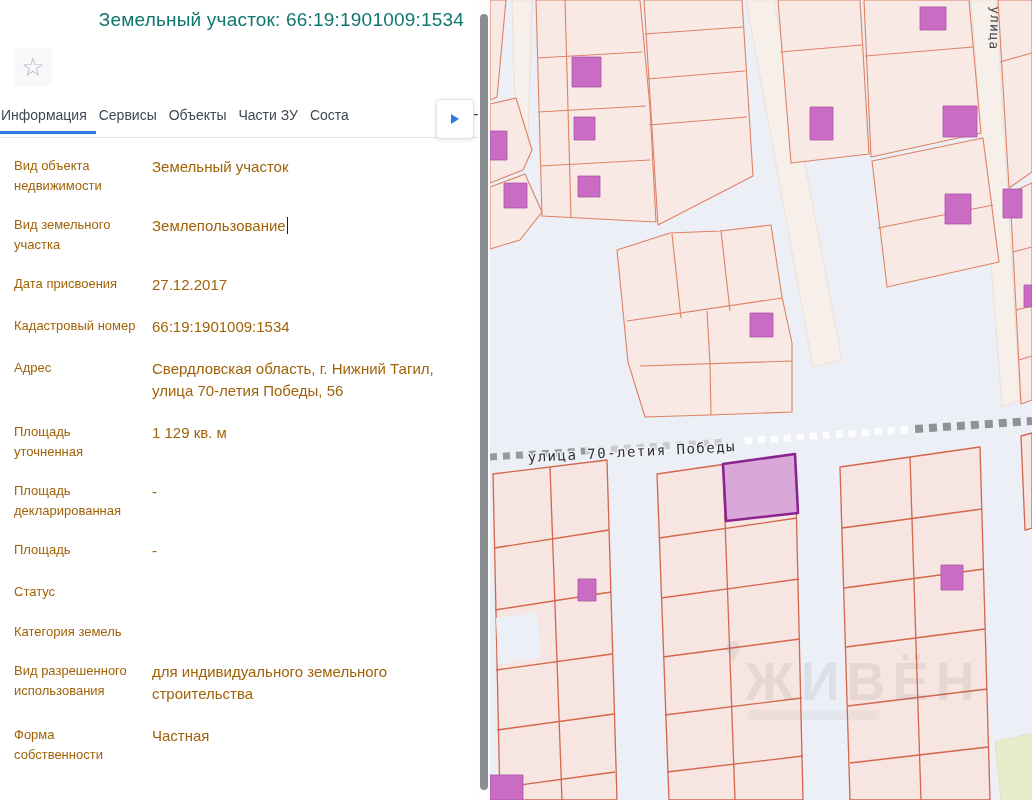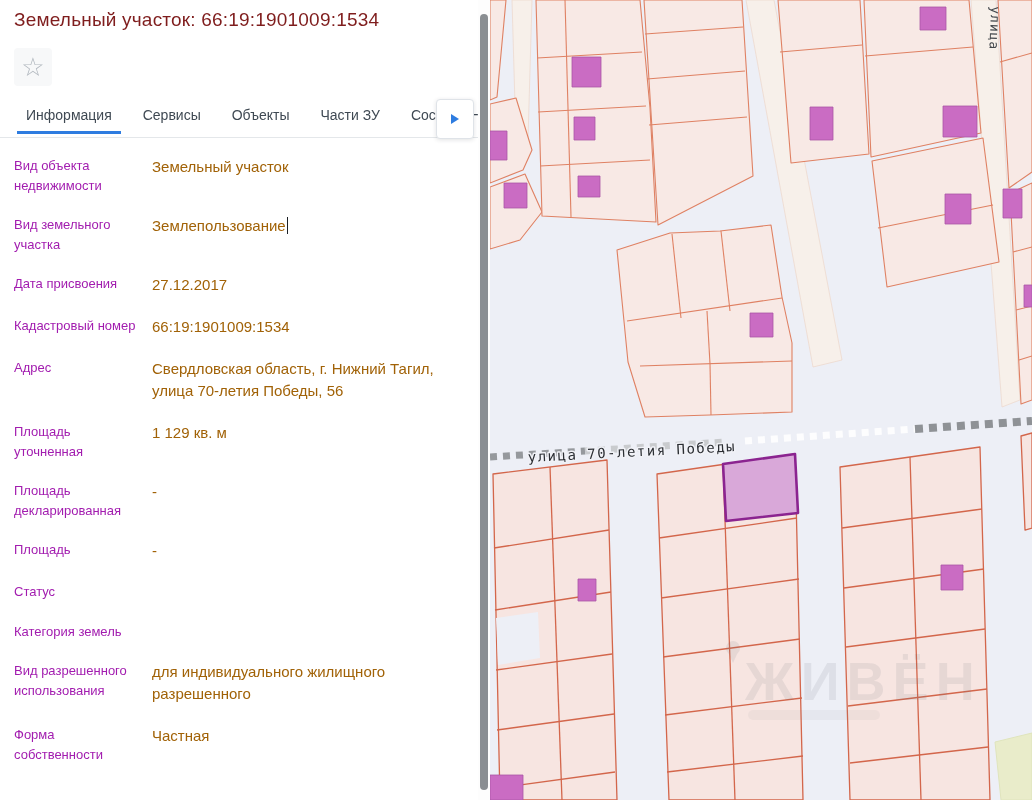--- a/index.html
+++ b/index.html
@@ -1,38 +1,38 @@
 <!DOCTYPE html>
 <html><head>
 <meta charset="utf-8">
 <style>
   html,body{margin:0;padding:0;background:#fff;}
   .app{width:1032px;height:800px;display:flex;overflow:hidden;font-family:"Liberation Sans",sans-serif;position:relative;background:#fff;}
 
   
   .panel{width:478px;height:800px;background:#fff;position:relative;flex:0 0 478px;box-sizing:border-box;overflow:hidden;}
-  .panel h1{margin:9px 14px 0 14px;font-size:19px;font-weight:400;color:#7f1d1d;letter-spacing:.2px;}
+  .panel h1{margin:9px 14px 0 14px;font-size:19px;font-weight:400;color:#0f766e;letter-spacing:.2px;text-align:right;}
   .fav-btn{margin:17px 0 0 14px;width:38px;height:38px;border:none;background:#f7f8f9;border-radius:4px;
            display:flex;align-items:center;justify-content:center;cursor:pointer;padding:0;}
   .fav-btn .star{font-size:26px;line-height:1;color:#b2b8bf;}
 
   .tabs{margin-top:17px;position:relative;border-bottom:1px solid #e4e7ea;height:34px;
-        display:flex;gap:31px;padding:0 26px;align-items:center;}
+        display:flex;gap:12px;padding:0 1px;align-items:center;}
   .tab{background:none;border:none;padding:0 0 10px 0;font-size:14px;color:#3f4953;cursor:pointer;
        position:relative;font-family:inherit;white-space:nowrap;}
   .tab.active::after{content:"";position:absolute;left:-9px;right:-9px;bottom:-1px;height:3px;background:#2e7ce0;}
   .tab-overflow{position:absolute;right:0;top:8px;font-size:14px;color:#3f4953;}
   .tab-scroll{position:absolute;right:4px;top:-4px;width:38px;height:40px;background:#fff;border:1px solid #dfe3e8;
               border-radius:4px;box-shadow:0 1px 4px rgba(40,50,60,.14);cursor:pointer;z-index:2;
               display:flex;align-items:center;justify-content:center;padding:0;}
   .tab-scroll .tri{width:0;height:0;border-left:8px solid #2e7ce0;border-top:5px solid transparent;border-bottom:5px solid transparent;}
 
   .fields{margin:18px 14px 0 14px;}
   .row{display:flex;margin-bottom:20px;}
-  .row dt{width:138px;flex:0 0 138px;padding-right:12px;font-size:13px;line-height:1.5;color:#a21caf;box-sizing:border-box;}
+  .row dt{width:138px;flex:0 0 138px;padding-right:12px;font-size:13px;line-height:1.5;color:#a16207;box-sizing:border-box;}
   .row dd{margin:0;flex:1;font-size:15px;line-height:1.47;color:#a16207;}
   .caret{display:inline-block;width:1.5px;height:17px;background:#1b1f24;margin-left:1px;vertical-align:-3px;}
 
   
   .vscroll{width:12px;height:800px;flex:0 0 12px;position:relative;background:#fdfdfd;}
   .vscroll .thumb{position:absolute;left:2px;top:14px;bottom:10px;width:8px;background:#8a8e92;border-radius:4px;}
 
   
   .map{width:542px;height:800px;flex:0 0 542px;position:relative;}
   .map svg{display:block;}
@@ -99,21 +99,21 @@
         <dd><span>-</span></dd>
       </div>
       <div class="row">
         <dt>Статус</dt>
       </div>
       <div class="row">
         <dt>Категория земель</dt>
       </div>
       <div class="row">
         <dt>Вид разрешенного использования</dt>
-        <dd><span>для индивидуального жилищного разрешенного</span></dd>
+        <dd><span>для индивидуального земельного строительства</span></dd>
       </div>
       <div class="row">
         <dt>Форма собственности</dt>
         <dd><span>Частная</span></dd>
       </div>
     </dl>
   </aside>
 
   <div class="vscroll">
     <div class="thumb"></div>

